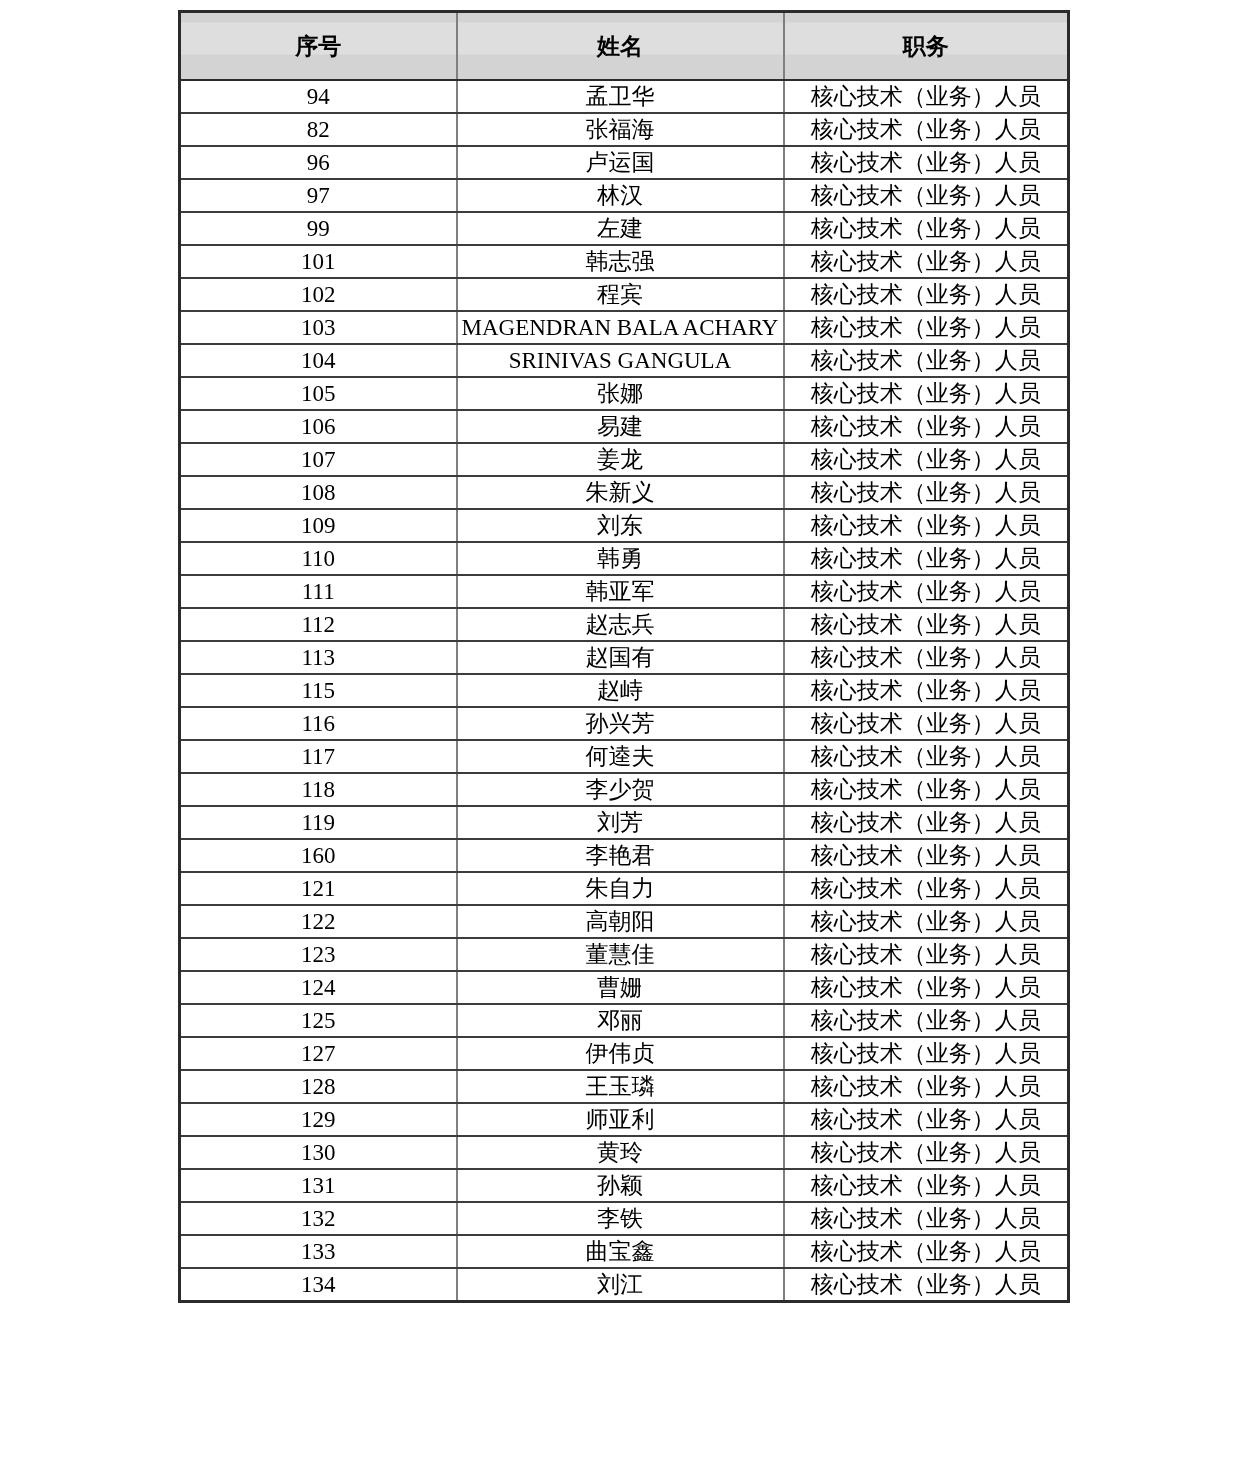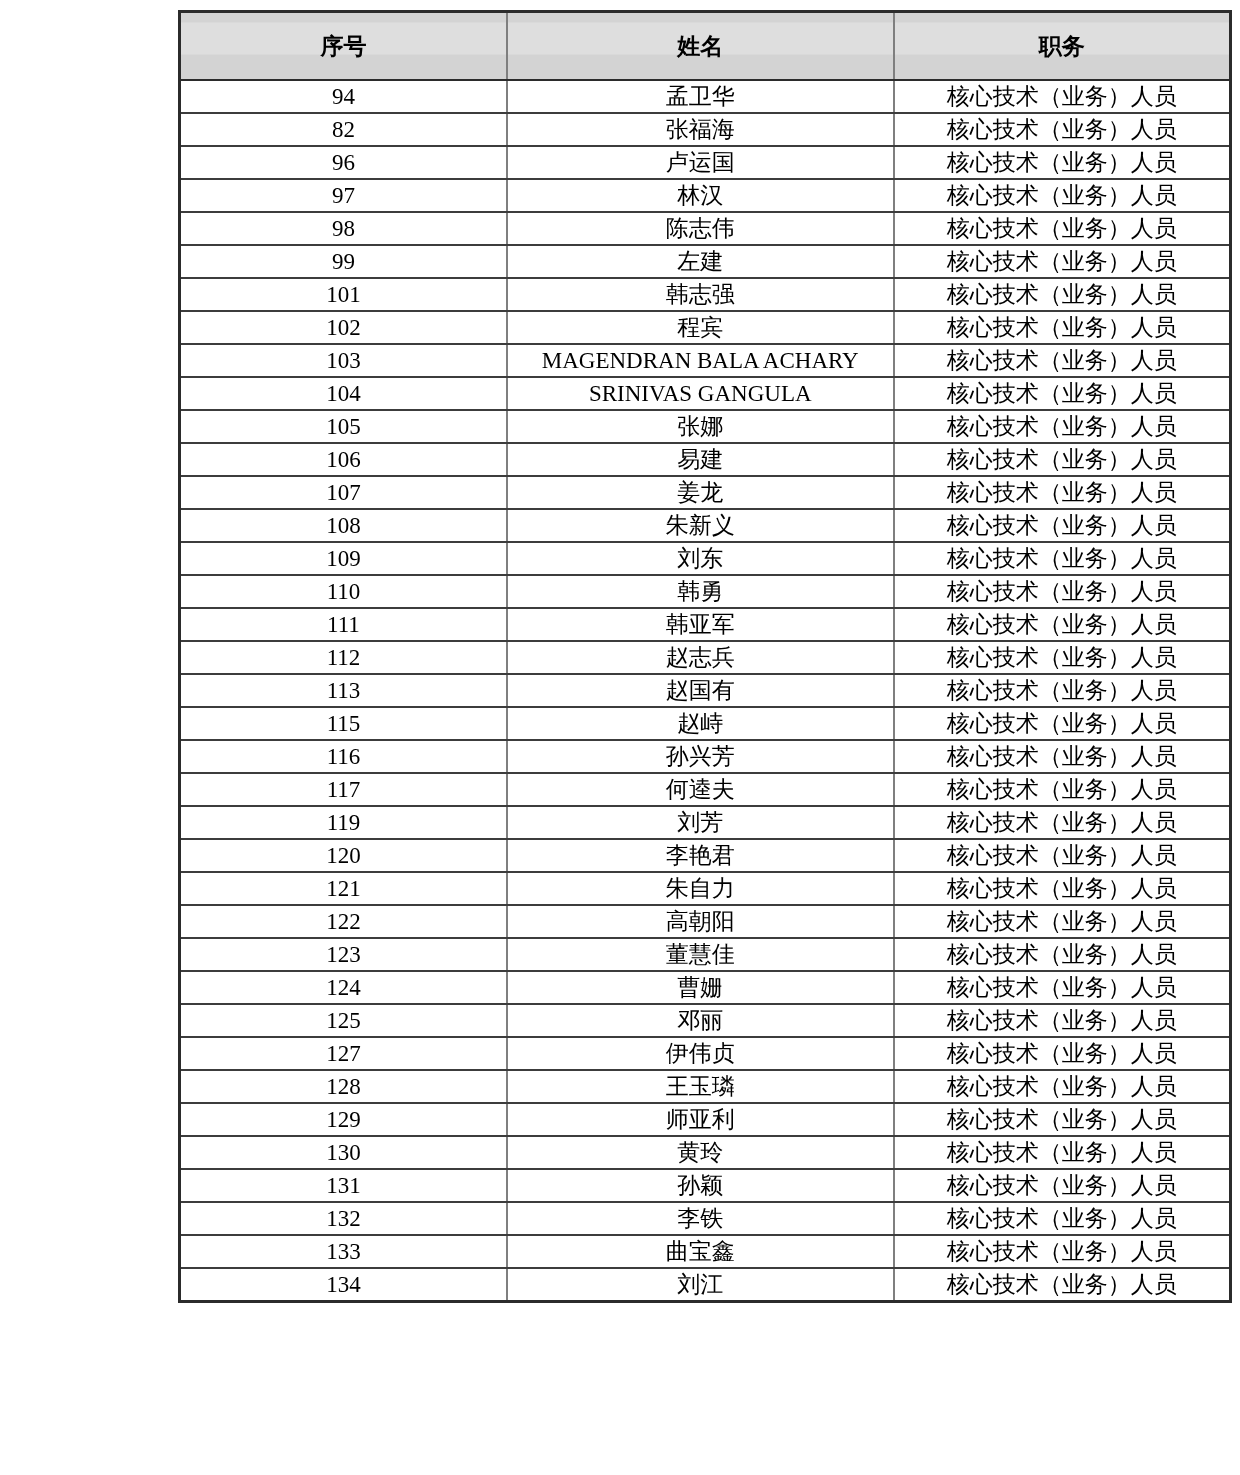--- a/index.html
+++ b/index.html
@@ -11,21 +11,21 @@
     width: 1240px;
     height: 1475px;
     position: relative;
     font-family: "Liberation Serif", "DejaVu Serif", serif;
     color: #000000;
   }
   .table-wrap {
     position: absolute;
     left: 178px;
     top: 10px;
-    width: 1054px;
+    width: 889px;
   }
   table.personnel {
     width: 100%;
     border-collapse: collapse;
     table-layout: fixed;
     border: 3px solid #2b2b2b;
   }
   table.personnel th {
     height: 66px;
     background: linear-gradient(#d3d3d3 0 14%, #dedede 14% 62%, #d3d3d3 62% 100%);
@@ -87,25 +87,20 @@
           <td>96</td>
           <td>卢运国</td>
           <td>核心技术（业务）人员</td>
         </tr>
         <tr>
           <td>97</td>
           <td>林汉</td>
           <td>核心技术（业务）人员</td>
         </tr>
         <tr>
-          <td>98</td>
-          <td>陈志伟</td>
-          <td>核心技术（业务）人员</td>
-        </tr>
-        <tr>
           <td>99</td>
           <td>左建</td>
           <td>核心技术（业务）人员</td>
         </tr>
         <tr>
           <td>101</td>
           <td>韩志强</td>
           <td>核心技术（业务）人员</td>
         </tr>
         <tr>
@@ -177,26 +172,31 @@
           <td>116</td>
           <td>孙兴芳</td>
           <td>核心技术（业务）人员</td>
         </tr>
         <tr>
           <td>117</td>
           <td>何逵夫</td>
           <td>核心技术（业务）人员</td>
         </tr>
         <tr>
+          <td>118</td>
+          <td>李少贺</td>
+          <td>核心技术（业务）人员</td>
+        </tr>
+        <tr>
           <td>119</td>
           <td>刘芳</td>
           <td>核心技术（业务）人员</td>
         </tr>
         <tr>
-          <td>120</td>
+          <td>160</td>
           <td>李艳君</td>
           <td>核心技术（业务）人员</td>
         </tr>
         <tr>
           <td>121</td>
           <td>朱自力</td>
           <td>核心技术（业务）人员</td>
         </tr>
         <tr>
           <td>122</td>

